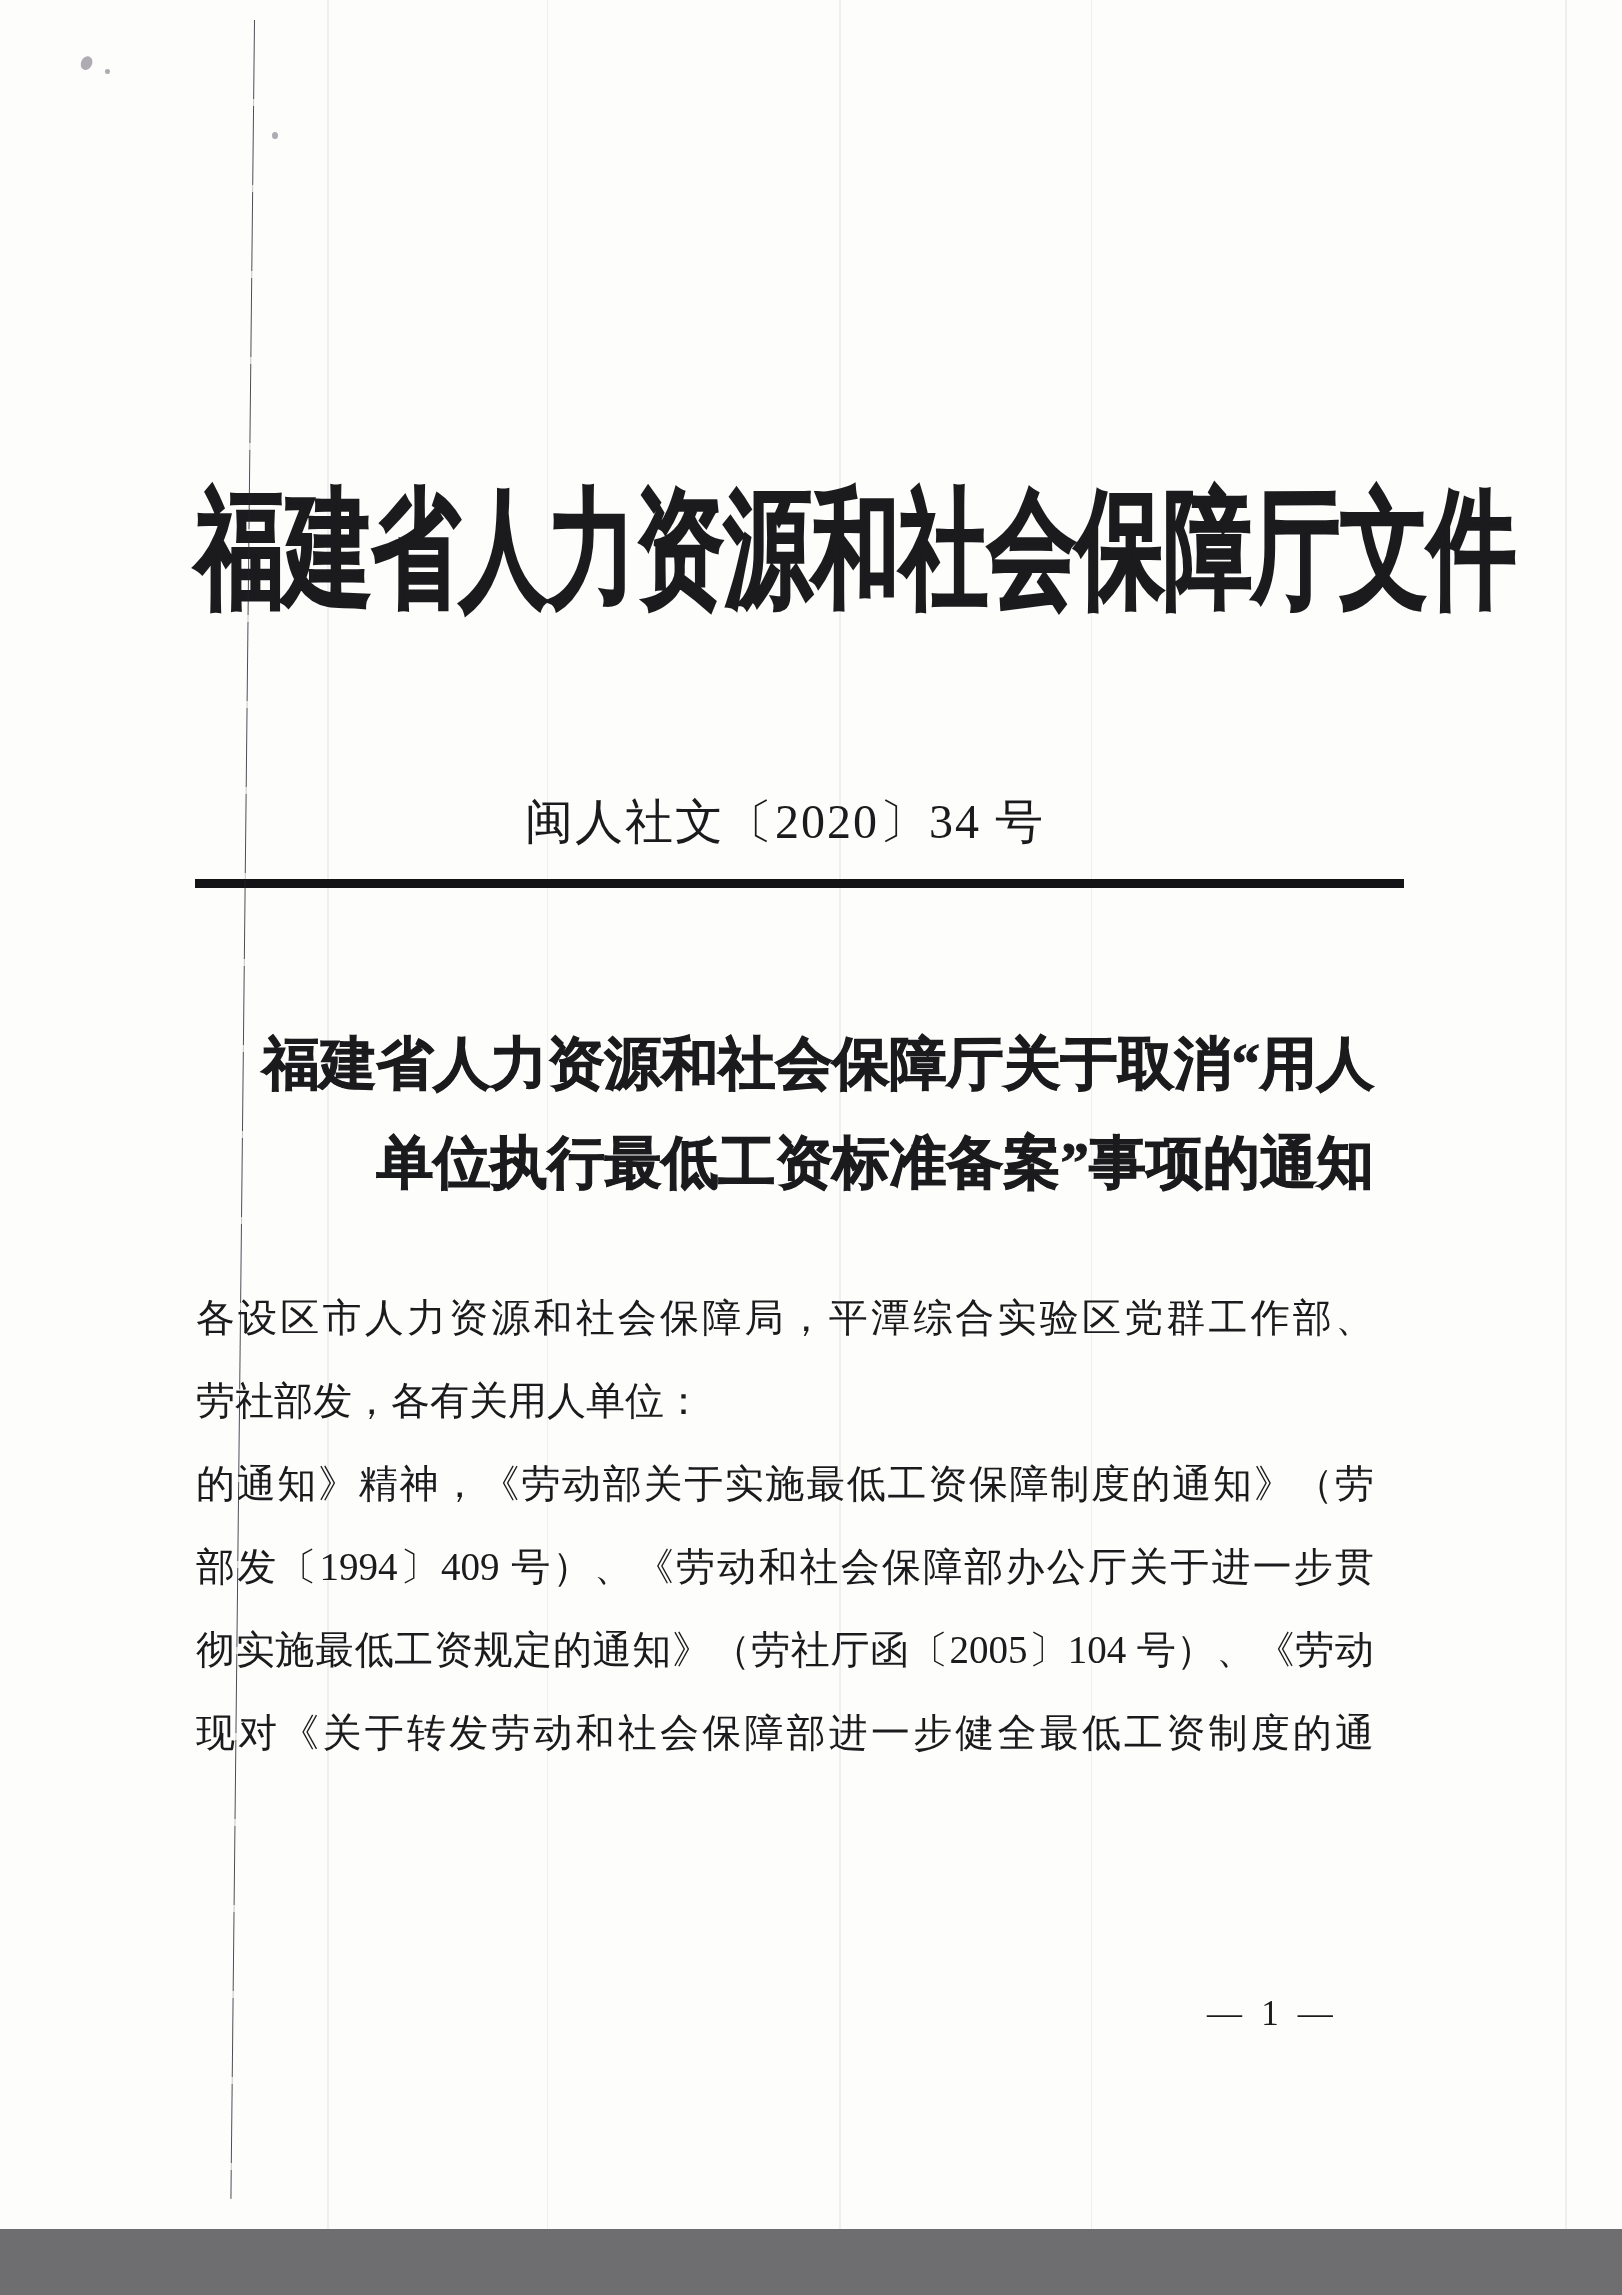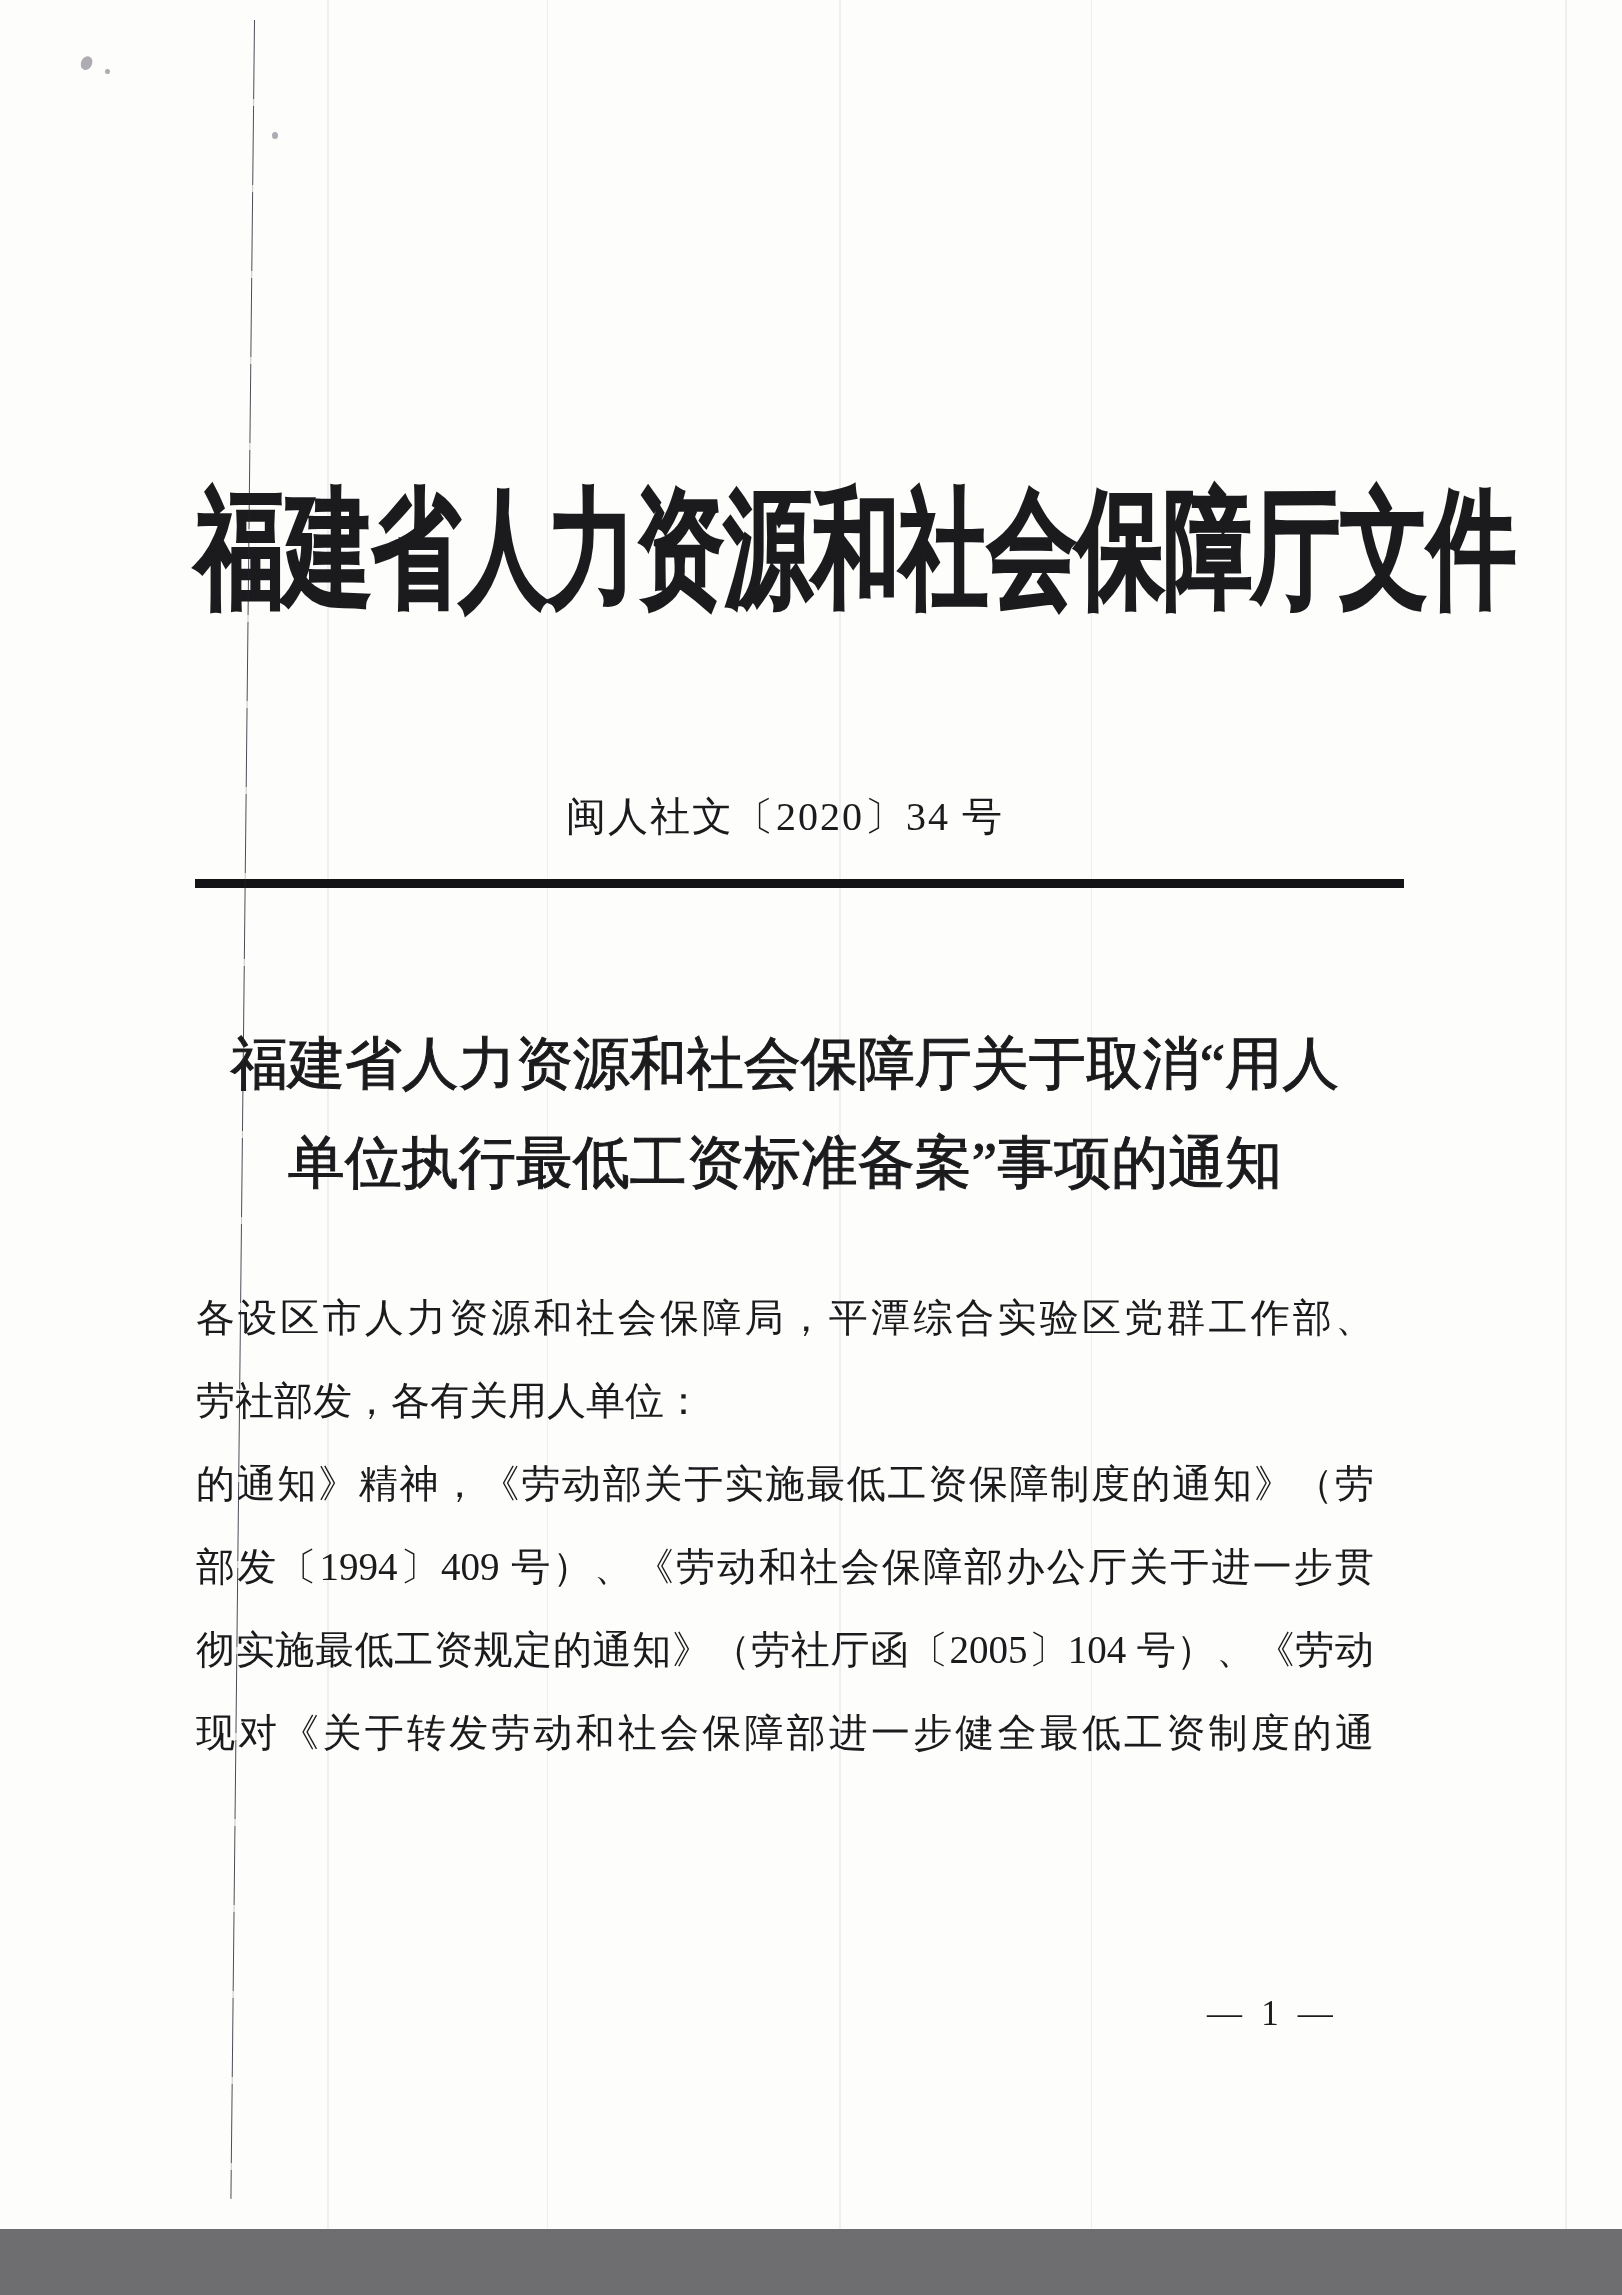--- a/index.html
+++ b/index.html
@@ -37,30 +37,30 @@
 
   .letterhead {
     position:absolute; top:486px; left:196px; width:1178px;
     text-align:center; white-space:nowrap;
     font-size:88px; font-weight:900; line-height:1;
     -webkit-text-stroke:1.6px #1b1b1e;
     transform:scaleY(1.46); transform-origin:center top;
   }
   .doc-number {
     position:absolute; top:793px; left:196px; width:1178px;
-    text-align:center; font-size:40px; letter-spacing:2px;
+    text-align:center; font-size:48px; letter-spacing:2px;
     line-height:1.2;
   }
   .rule {
     position:absolute; top:879px; left:195px;
     width:1209px; height:8.5px; background:#141416;
   }
   .doc-title {
     position:absolute; top:1014px; left:196px; width:1178px;
-    text-align:center; font-size:57px; font-weight:400;
+    text-align:right; font-size:57px; font-weight:700;
     line-height:99px; -webkit-text-stroke:1px #1b1b1e;
   }
   .body-block {
     position:absolute; top:1276px; left:196px; width:1178px;
     font-size:39px; line-height:83px;
   }
   .body-block .line {
     height:83px;
     text-align:justify;
     text-align-last:justify;

